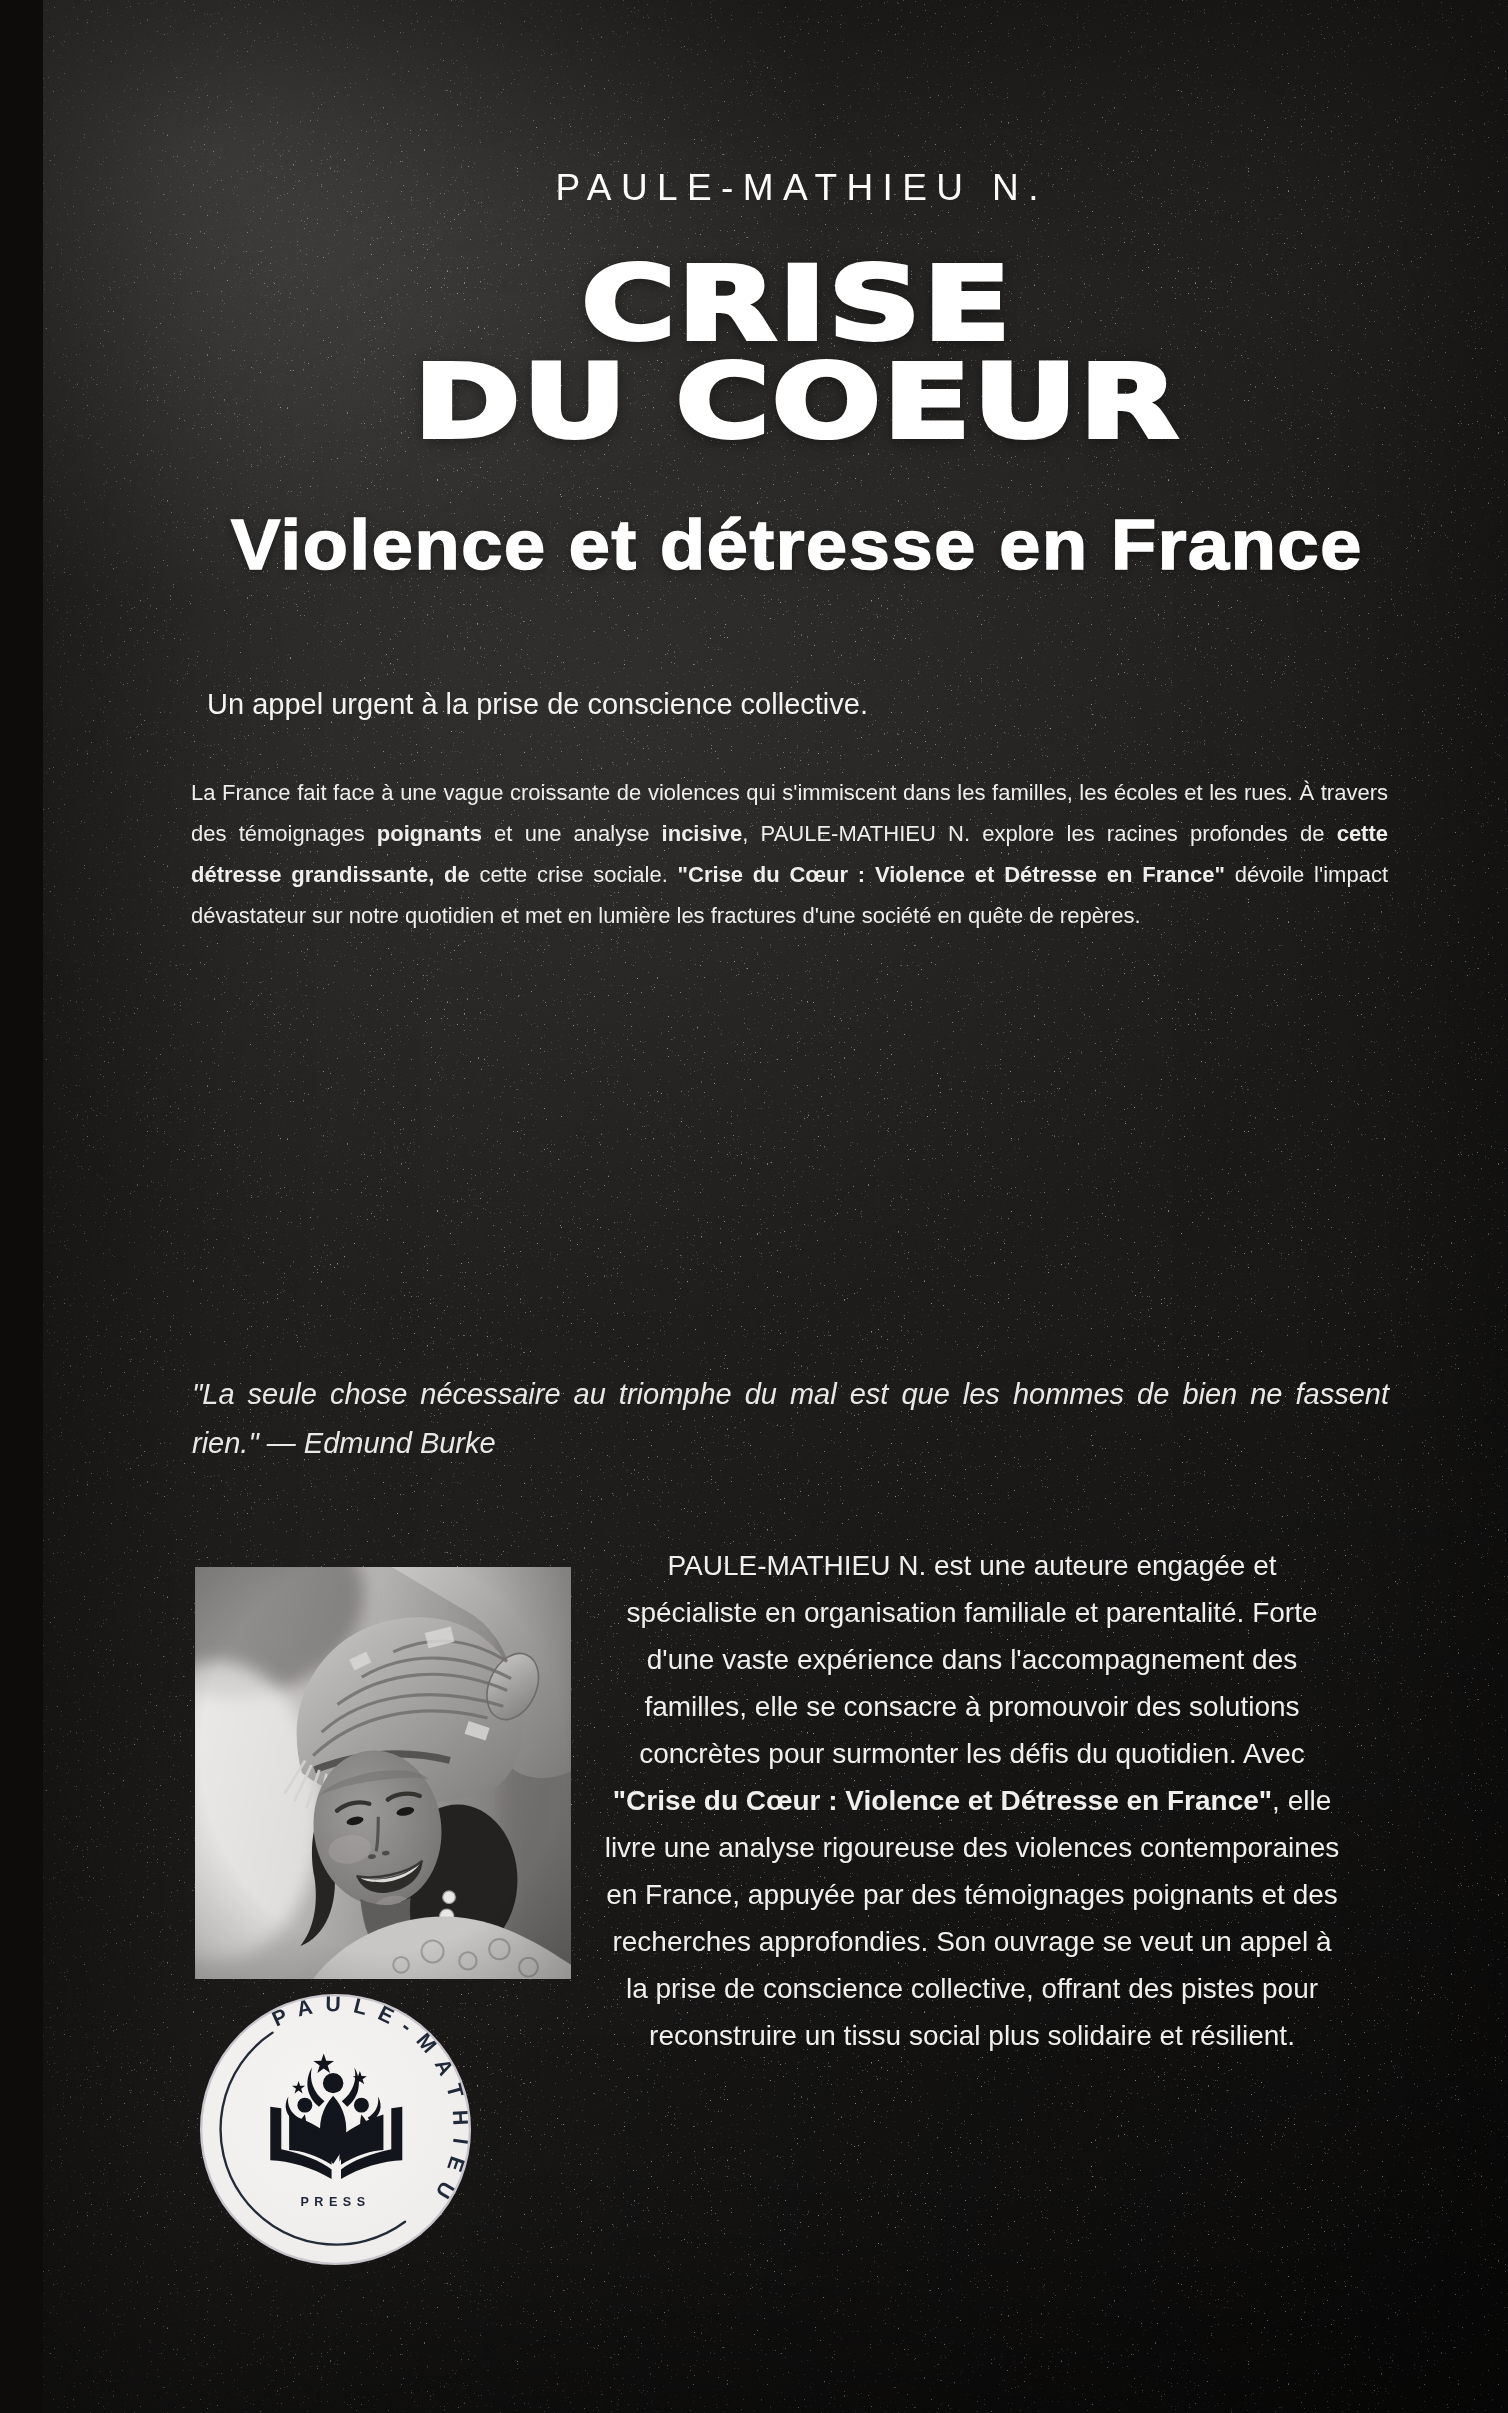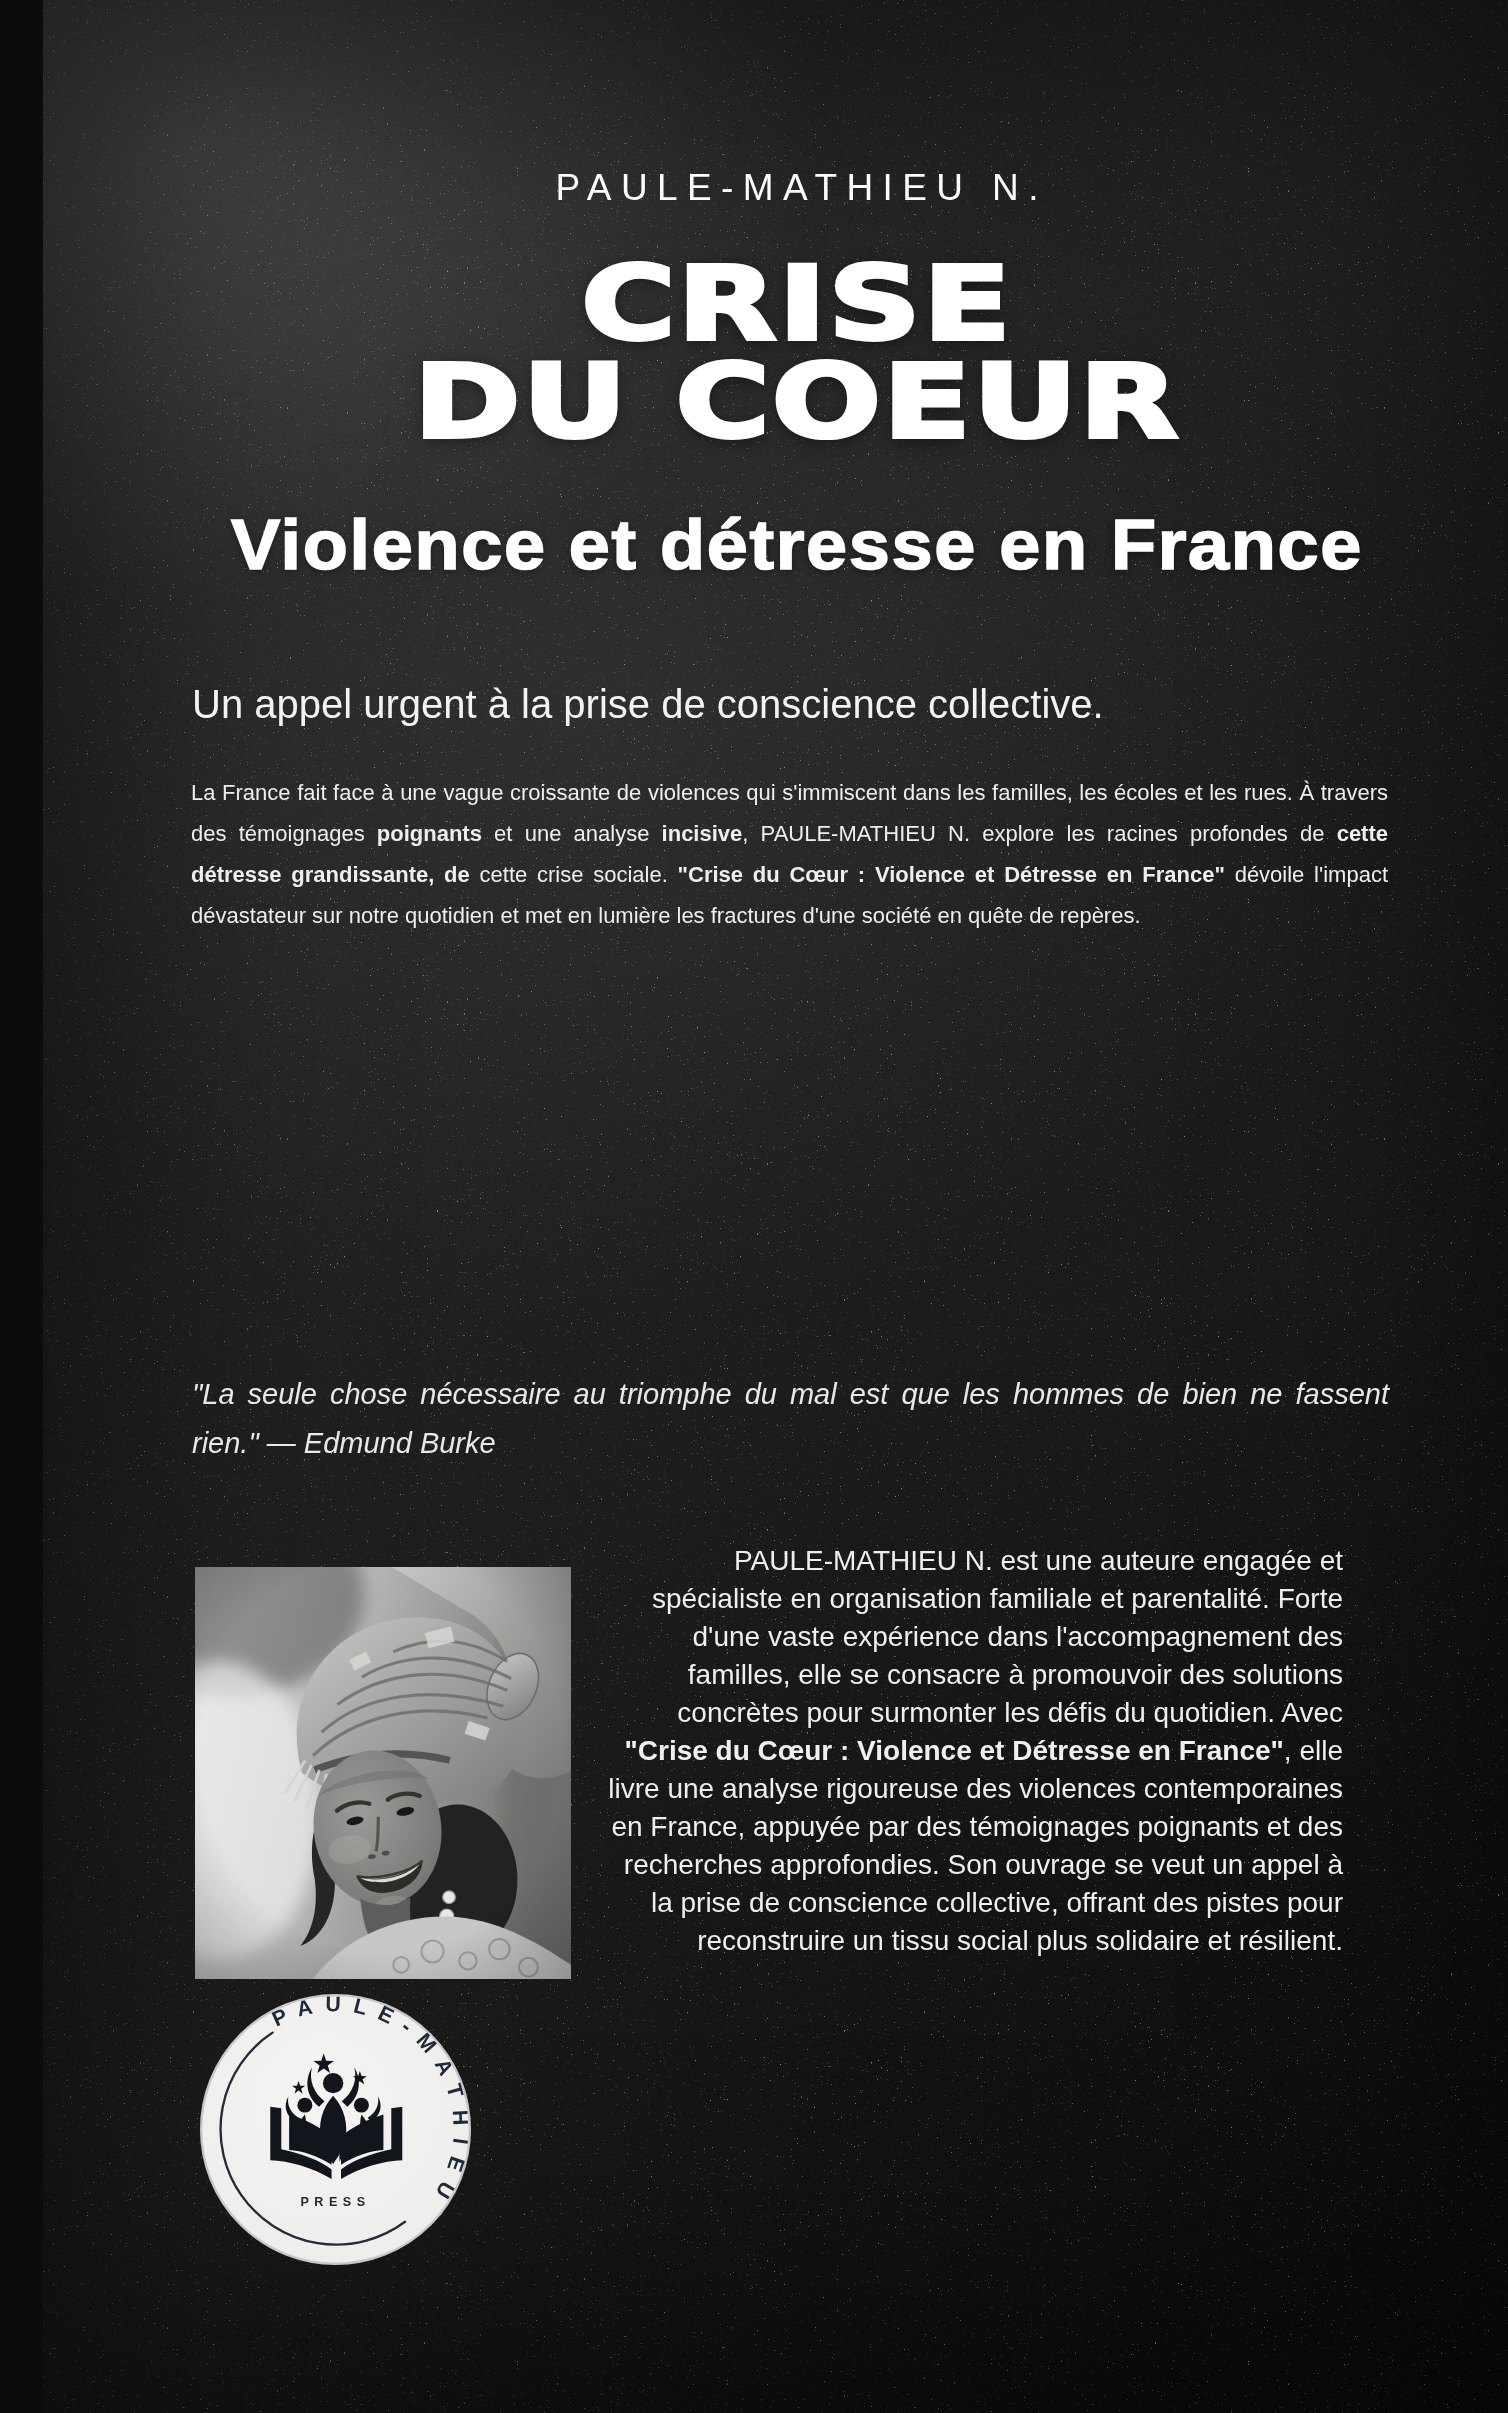--- a/index.html
+++ b/index.html
@@ -35,40 +35,40 @@
     text-shadow:0 3.1px 14px rgba(0,0,0,0.5);
   }
   .subtitle{
     position:absolute;top:509px;left:0;width:100%;
     text-align:center;font-weight:700;font-size:71px;line-height:72px;letter-spacing:1.6px;
     color:#ffffff;-webkit-text-stroke:1.6px #ffffff;
     transform:scaleX(1.04);transform-origin:50% 50%;
     text-shadow:0 2.4px 9.4px rgba(0,0,0,0.45);
   }
   .lead{
-    position:absolute;top:685px;left:149px;width:1210px;
-    font-size:40px;line-height:38px;font-weight:500;color:#f4f3f1;
+    position:absolute;top:685px;left:164px;width:1210px;
+    font-size:29px;line-height:38px;font-weight:500;color:#f4f3f1;
   }
   .para{
     position:absolute;left:148px;width:1197px;
     font-size:22px;line-height:41px;font-weight:400;
     text-align:justify;color:#efeeec;
   }
   .p1{top:772px;}
   .p2{top:1068px;}
   .quote{
     position:absolute;top:1370px;left:149px;width:1197px;
     font-size:29px;line-height:49px;font-style:italic;font-weight:400;
     text-align:justify;color:#e9e8e6;
   }
   .photo{position:absolute;left:152px;top:1567px;}
   .bio{
     position:absolute;left:558px;top:1542px;width:742px;
-    font-size:28px;line-height:38px;font-weight:400;color:#f0efed;
-    text-align:right;
+    font-size:28px;line-height:47px;font-weight:400;color:#f0efed;
+    text-align:center;
   }
   .logo{position:absolute;left:155px;top:1992px;}
   .b{font-weight:700;}
 </style>
 </head>
 <body>
 
 <div class="page">
 
   <svg class="grain" width="1508" height="2413" viewBox="0 0 1920 3072">

